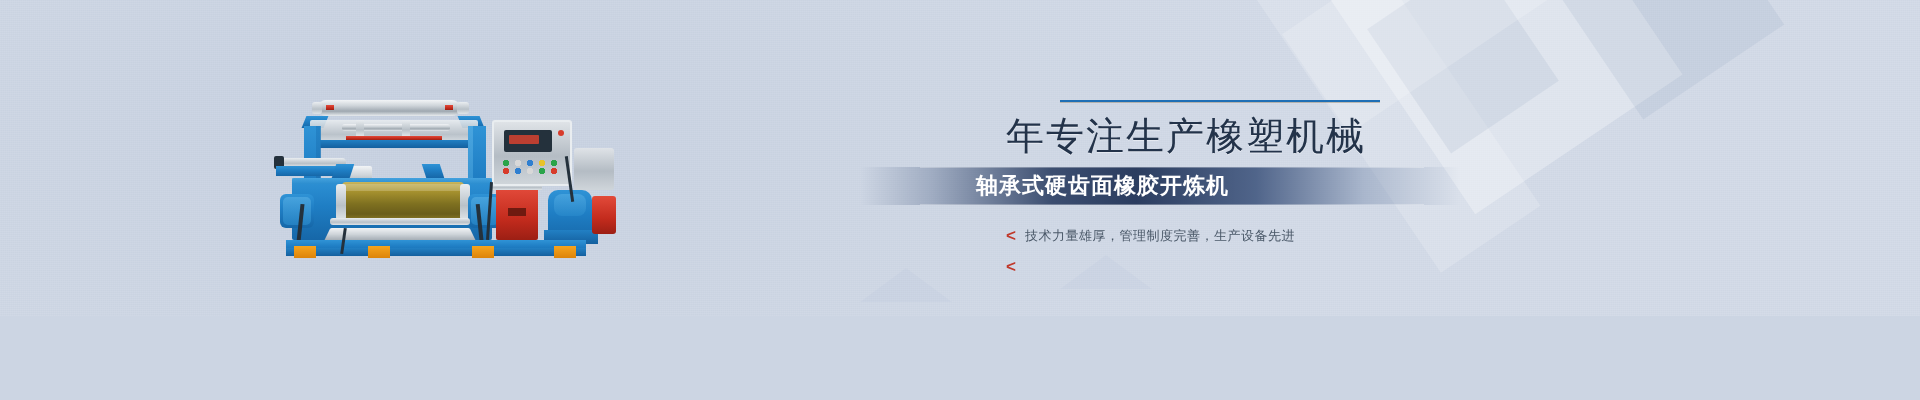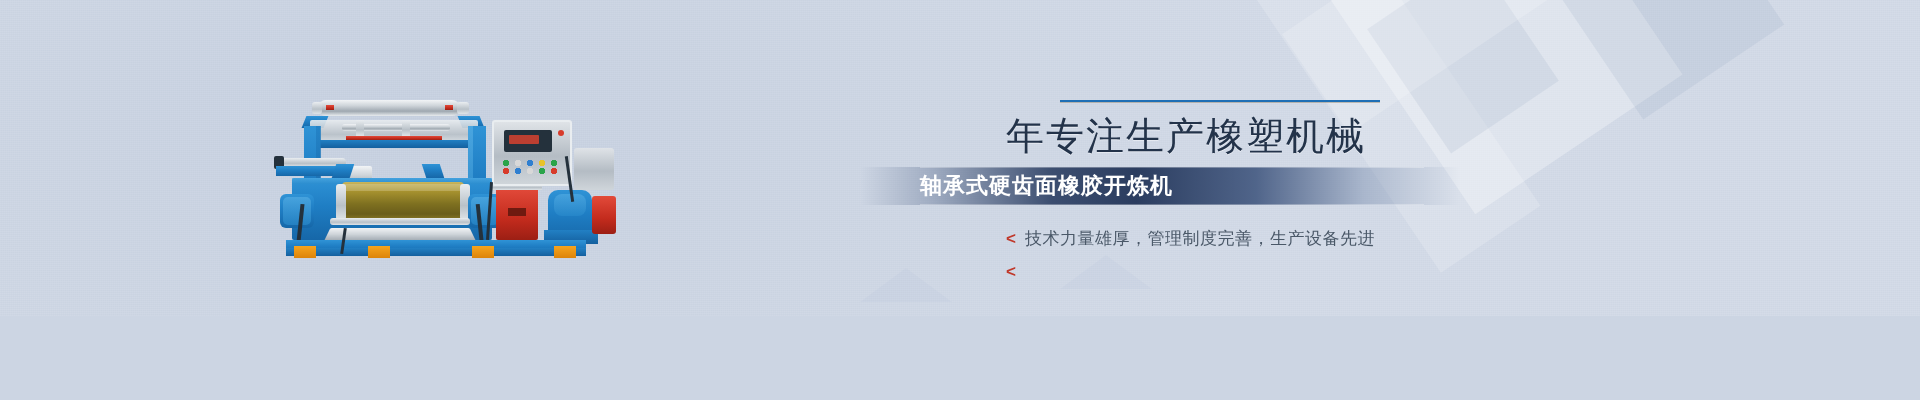--- a/index.html
+++ b/index.html
@@ -78,28 +78,28 @@
        rgba(40,58,93,.98) 46%,
        rgba(66,88,128,.9) 66%,
        rgba(120,140,173,.45) 84%,
        rgba(160,177,203,0) 100%);
     display:flex;align-items:center;
   }
   .subbar .edge{position:absolute;left:10%;right:6%;height:1px;background:rgba(255,255,255,.30);}
   .subbar .edge.t{top:0;}
   .subbar .edge.b{bottom:0;}
   .subbar .subtitle{
-    margin-left:60px;color:#ffffff;font-weight:bold;font-size:22px;letter-spacing:1px;
+    margin-left:116px;color:#ffffff;font-weight:bold;font-size:22px;letter-spacing:1px;
     font-family:"DejaVu Sans","Liberation Sans",sans-serif;white-space:nowrap;
   }
   .bullets{margin-top:22px;padding-left:146px;}
   .bullet{display:flex;align-items:center;margin-bottom:13px;}
   .bullet .mk{color:#c0392b;font-size:17px;font-weight:bold;margin-right:9px;line-height:1;}
   .bullet .txt{
-    color:#4a5868;font-size:17px;letter-spacing:.5px;white-space:nowrap;
+    color:#4a5868;font-size:13px;letter-spacing:.5px;white-space:nowrap;
     font-family:"DejaVu Sans","Liberation Sans",sans-serif;
   }
 </style>
 </head>
 <body>
 
 <div class="banner">
 
   <div class="noise"></div>
 

